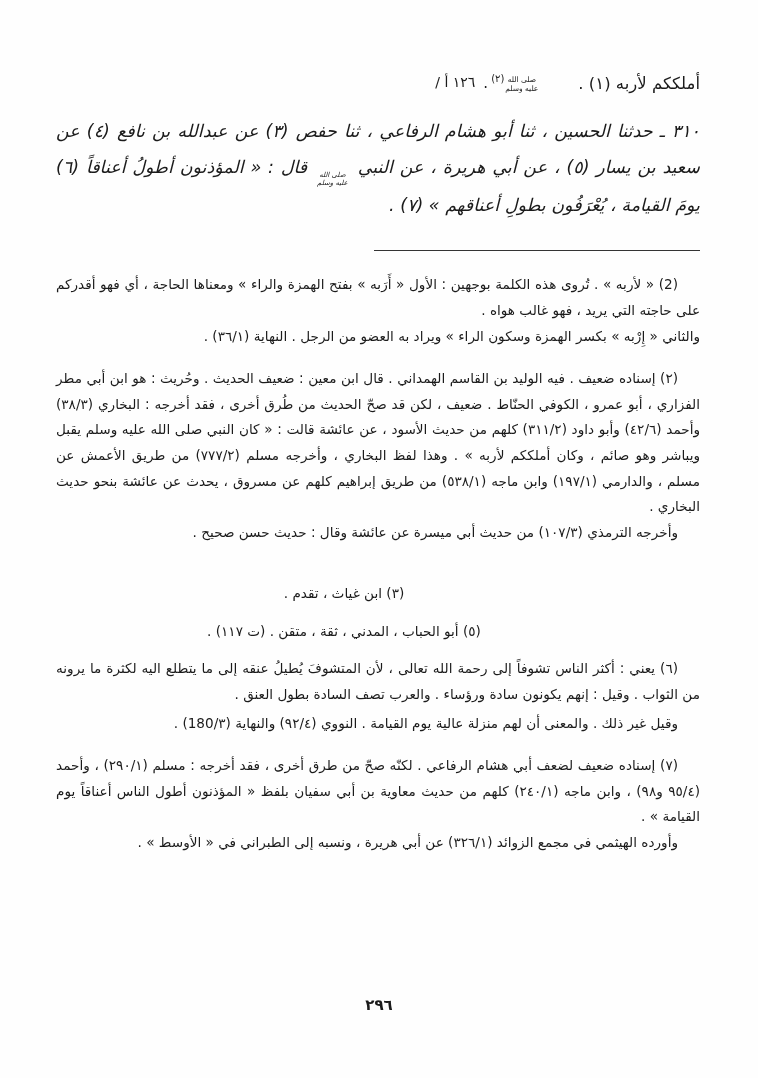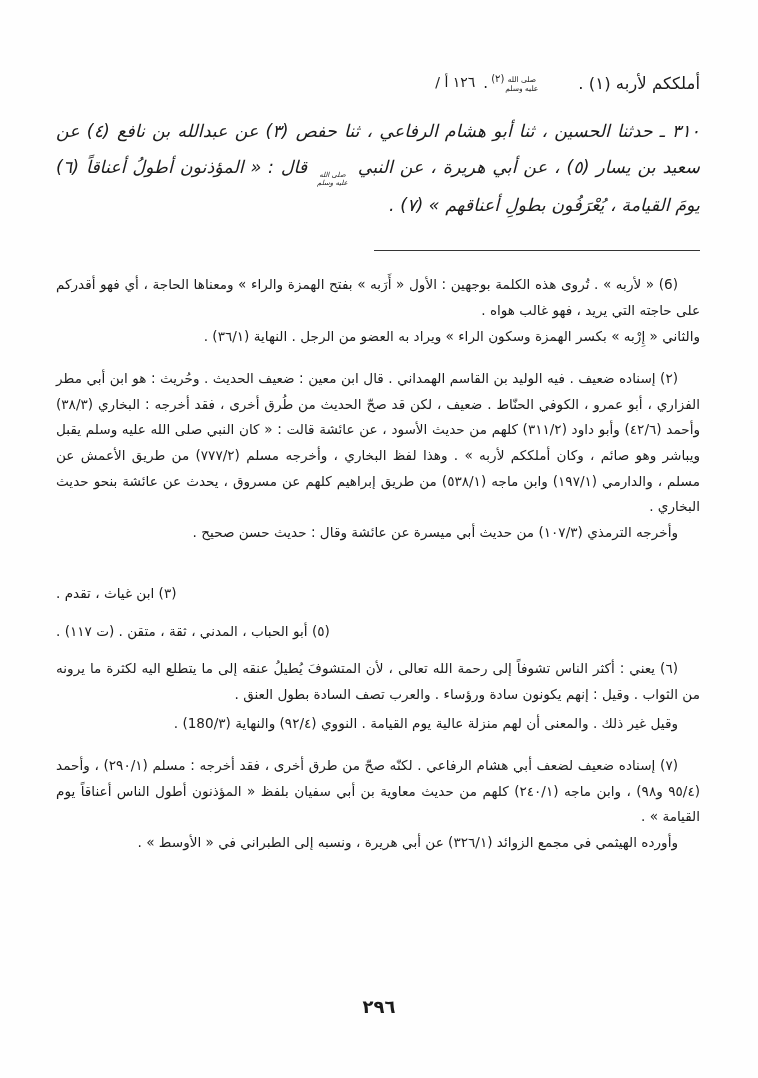--- a/index.html
+++ b/index.html
@@ -39,29 +39,29 @@
   .separator {
     margin-top: 27px; margin-left: auto; margin-right: 0;
     width: 326px; height: 0;
     border-top: 1.7px solid #343434;
   }
 
   
   .footnotes { margin-top: 21px; font-size: 13.6px; line-height: 25.6px; text-align: justify; }
   .fn { margin: 0; text-indent: 22px; }
   .fn-flush { text-indent: 0; }
-  .fn-deep { text-indent: 68px; line-height: 24px; text-align: left; }
+  .fn-deep { text-indent: 68px; line-height: 24px; text-align: center; }
   .mt-xs { margin-top: 3px; }
   .mt-sm { }
   .mt-md { margin-top: 17px; }
   .mt-xl { margin-top: 36px; }
 
   .page-number {
     position: absolute; top: 996px; left: 0; width: 758px;
-    text-align: center; font-size: 18px; font-weight: bold;
+    text-align: center; font-size: 15px; font-weight: bold;
     letter-spacing: 2px;
   }
 </style>
 </head>
 <body>
 
 <div class="page">
   <div class="content">
 
     <div class="header">
@@ -82,21 +82,21 @@
       <span class="saw">
         <span>صلى الله</span>
         <span>عليه وسلم</span>
       </span>
       <span>قال : « المؤذنون أطولُ أعناقاً (٦) يومَ القيامة ، يُعْرَفُون بطولِ أعناقهم » (٧) .</span>
     </p>
 
     <div class="separator"></div>
 
     <div class="footnotes">
-      <p class="fn">(6) « لأربه » . تُروى هذه الكلمة بوجهين : الأول « أَرَبه » بفتح الهمزة والراء » ومعناها الحاجة ، أي فهو أقدركم على حاجته التي يريد ، فهو غالب هواه .</p>
+      <p class="fn">(2) « لأربه » . تُروى هذه الكلمة بوجهين : الأول « أَرَبه » بفتح الهمزة والراء » ومعناها الحاجة ، أي فهو أقدركم على حاجته التي يريد ، فهو غالب هواه .</p>
       <p class="fn fn-flush mt-sm">والثاني « إِرْبه » بكسر الهمزة وسكون الراء » ويراد به العضو من الرجل . النهاية (٣٦/١) .</p>
       <p class="fn mt-md">(٢) إسناده ضعيف . فيه الوليد بن القاسم الهمداني . قال ابن معين : ضعيف الحديث . وحُريث : هو ابن أبي مطر الفزاري ، أبو عمرو ، الكوفي الحنّاط . ضعيف ، لكن قد صحّ الحديث من طُرق أخرى ، فقد أخرجه : البخاري (٣٨/٣) وأحمد (٤٢/٦) وأبو داود (٣١١/٢) كلهم من حديث الأسود ، عن عائشة قالت : « كان النبي صلى الله عليه وسلم يقبل ويباشر وهو صائم ، وكان أملككم لأربه » . وهذا لفظ البخاري ، وأخرجه مسلم (٧٧٧/٢) من طريق الأعمش عن مسلم ، والدارمي (١٩٧/١) وابن ماجه (٥٣٨/١) من طريق إبراهيم كلهم عن مسروق ، يحدث عن عائشة بنحو حديث البخاري .</p>
       <p class="fn mt-sm">وأخرجه الترمذي (١٠٧/٣) من حديث أبي ميسرة عن عائشة وقال : حديث حسن صحيح .</p>
       <p class="fn-deep mt-xl">(٣) ابن غياث ، تقدم .</p>
       <p class="fn-deep">(٥) أبو الحباب ، المدني ، ثقة ، متقن . (ت ١١٧) .</p>
       <p class="fn mt-xs">(٦) يعني : أكثر الناس تشوفاً إلى رحمة الله تعالى ، لأن المتشوفَ يُطيلُ عنقه إلى ما يتطلع اليه لكثرة ما يرونه من الثواب . وقيل : إنهم يكونون سادة ورؤساء . والعرب تصف السادة بطول العنق .</p>
       <p class="fn mt-xs">وقيل غير ذلك . والمعنى أن لهم منزلة عالية يوم القيامة . النووي (٩٢/٤) والنهاية (180/٣) .</p>
       <p class="fn mt-md">(٧) إسناده ضعيف لضعف أبي هشام الرفاعي . لكنّه صحّ من طرق أخرى ، فقد أخرجه : مسلم (٢٩٠/١) ، وأحمد (٩٥/٤ و٩٨) ، وابن ماجه (٢٤٠/١) كلهم من حديث معاوية بن أبي سفيان بلفظ « المؤذنون أطول الناس أعناقاً يوم القيامة » .</p>
       <p class="fn mt-sm">وأورده الهيثمي في مجمع الزوائد (٣٢٦/١) عن أبي هريرة ، ونسبه إلى الطبراني في « الأوسط » .</p>
     </div>

